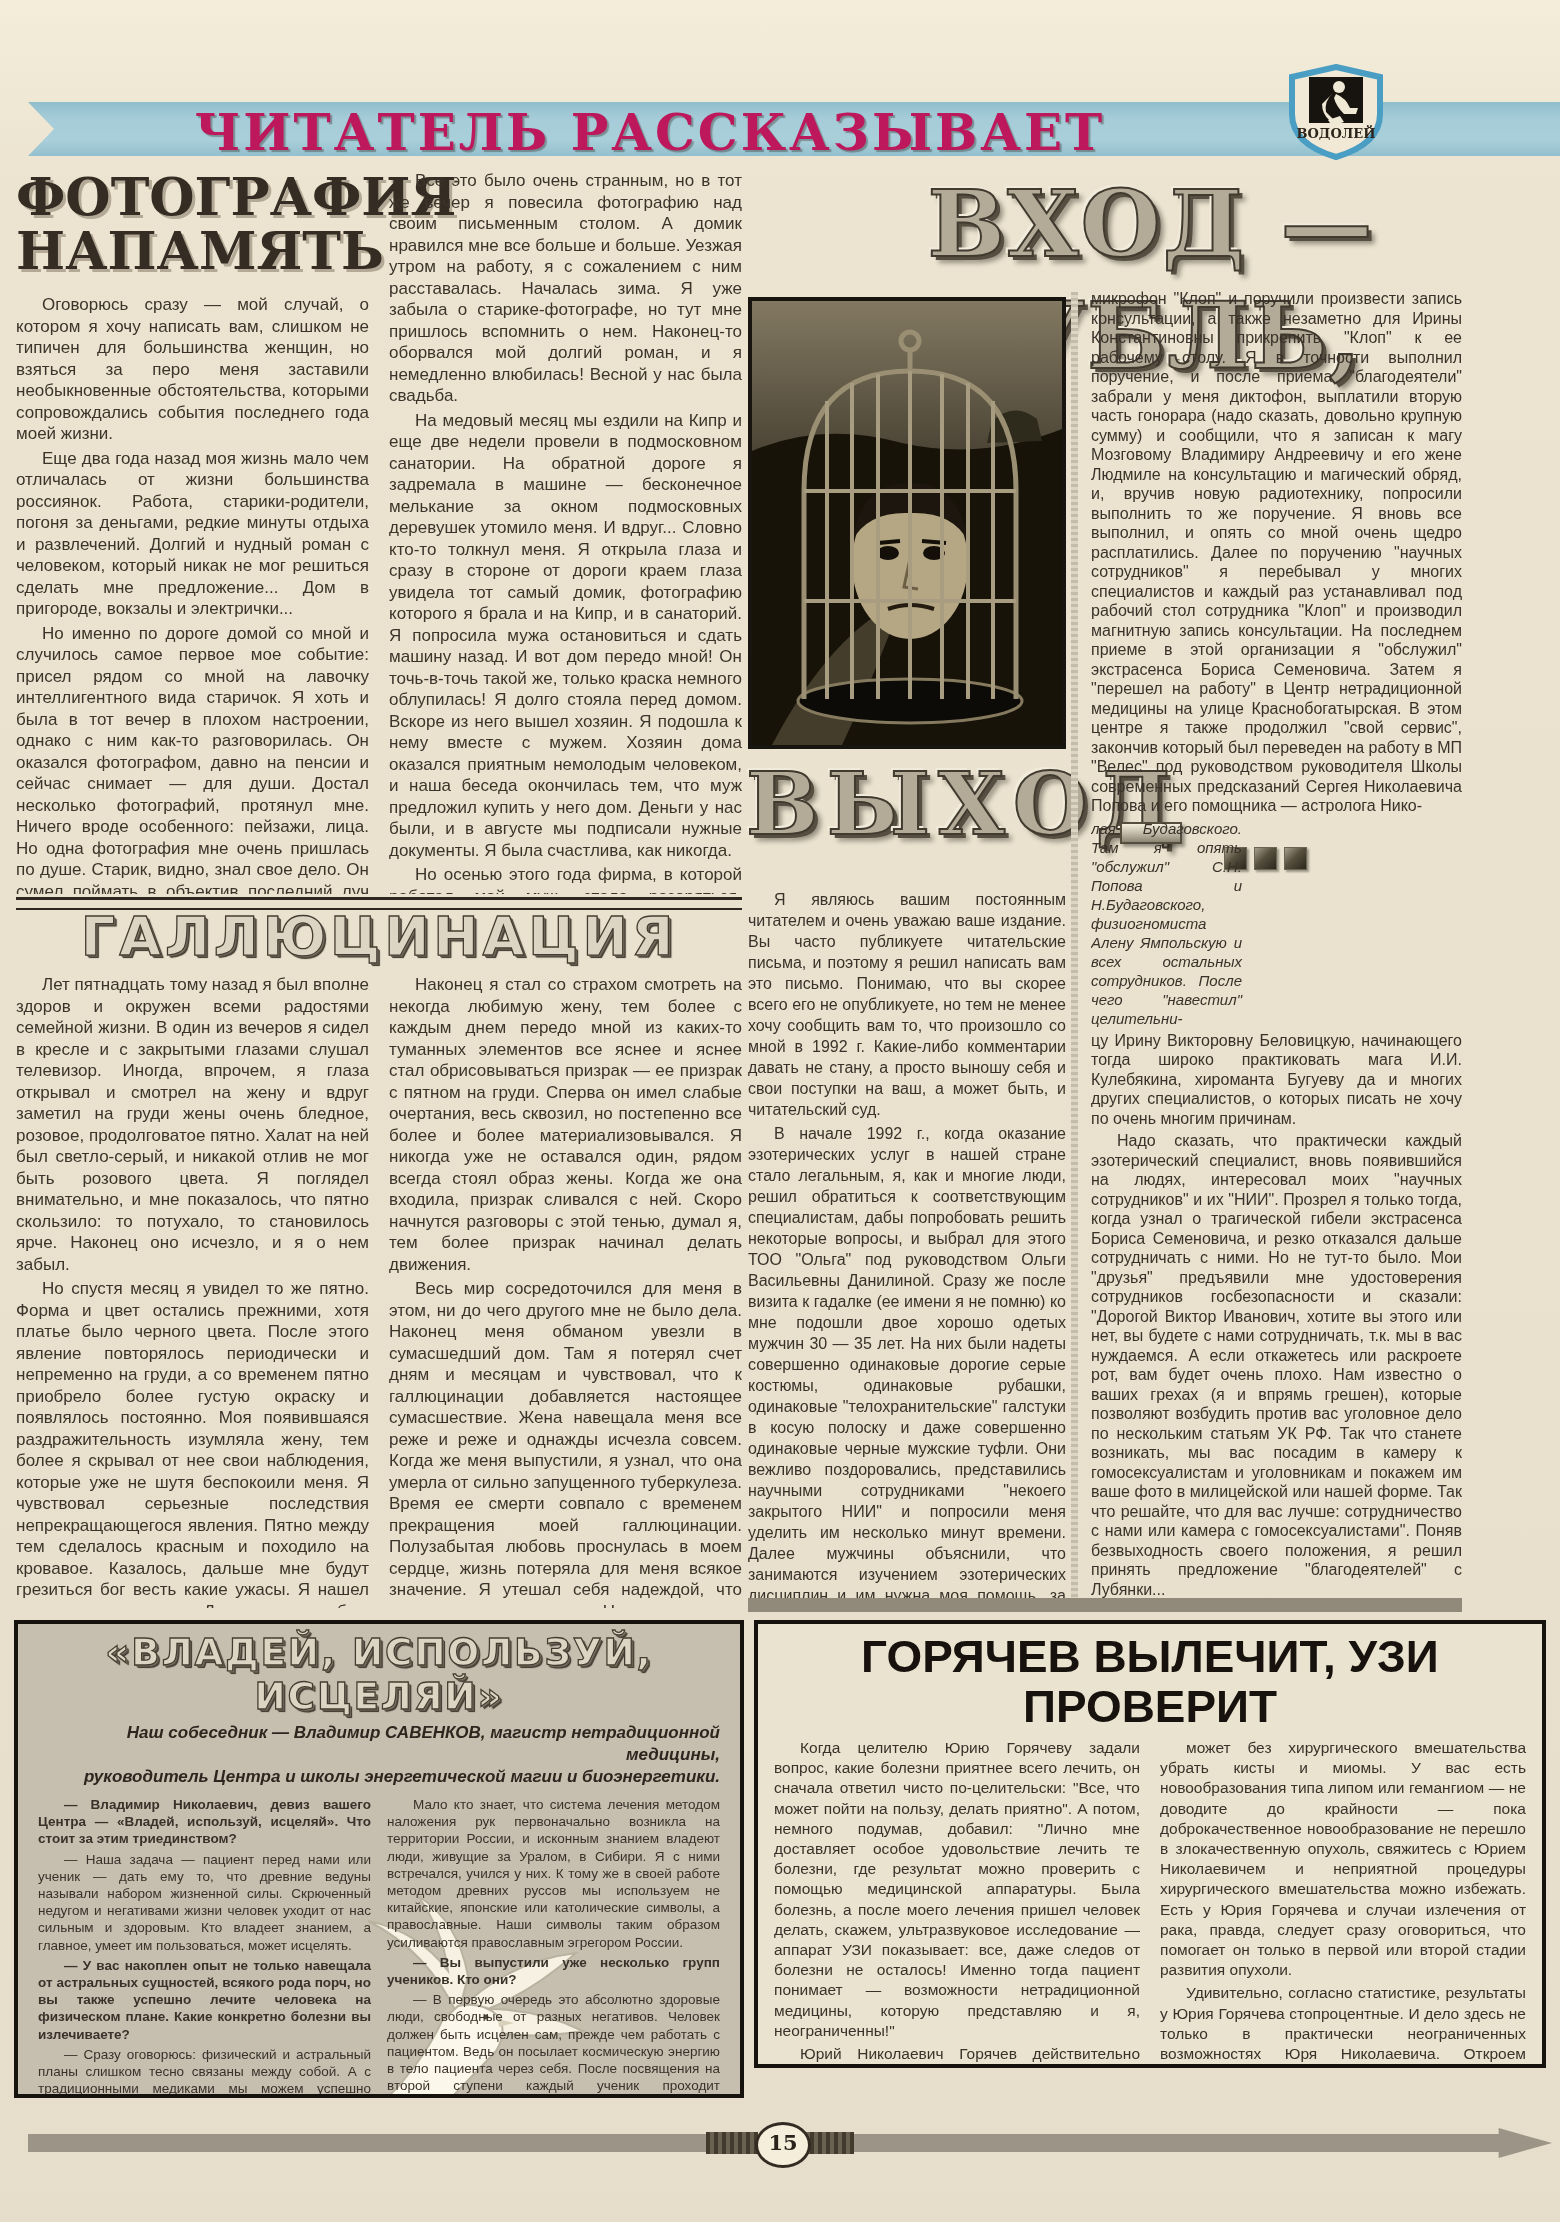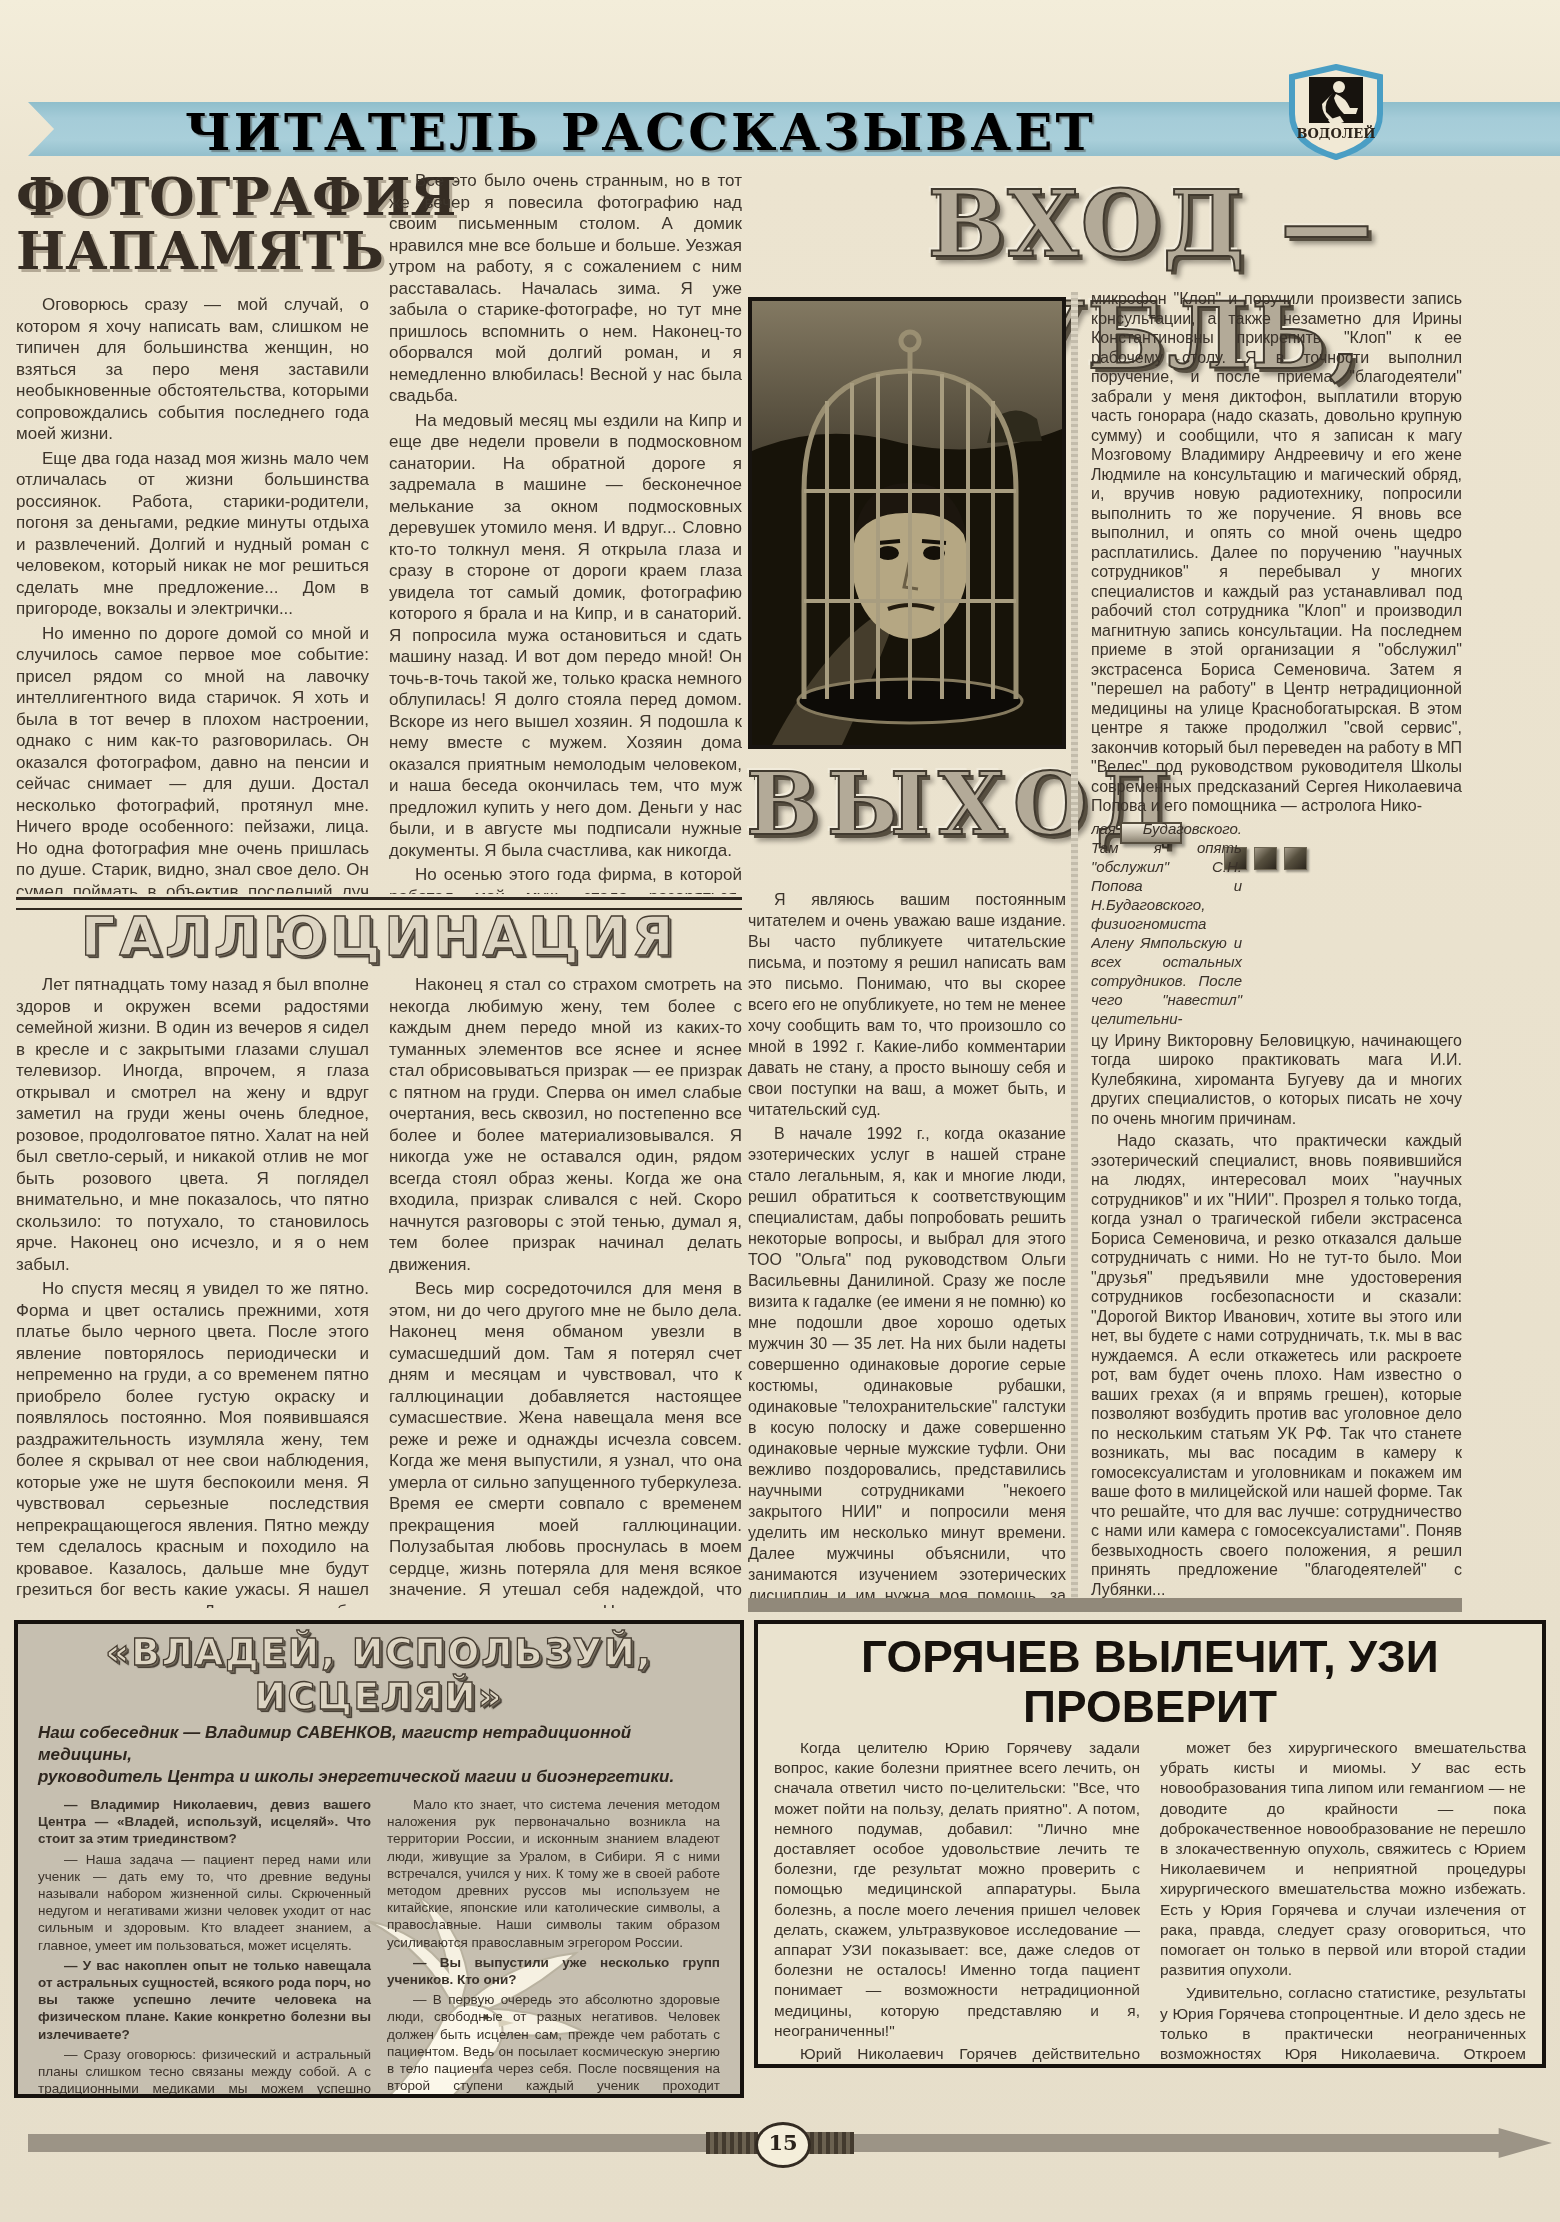--- a/index.html
+++ b/index.html
@@ -4,23 +4,23 @@
 <style>
   html,body{margin:0;padding:0;}
   body{width:1560px;height:2222px;position:relative;overflow:hidden;
        background:linear-gradient(180deg,#f3edda 0%,#ece4d0 8%,#e9e1cd 60%,#e6deca 100%);
        font-family:"Liberation Sans",sans-serif;color:#3a322a;}
   .abs{position:absolute;}
   
   .banner{left:28px;top:102px;width:1532px;height:54px;
           background:linear-gradient(180deg,#8fbecb 0%,#a5ccd8 30%,#a9cfda 70%,#93bfcc 100%);
           clip-path:polygon(0 0,100% 0,100% 100%,0 100%,1.7% 50%);}
-  .banner-title{left:185px;top:107px;width:930px;
+  .banner-title{left:185px;top:107px;width:930px;text-align:center;
           font-family:"DejaVu Serif",serif;font-weight:bold;font-size:50px;line-height:52px;
-          color:#000000;letter-spacing:3px;text-shadow:2px 2px 1px rgba(40,30,20,.35);}
+          color:#be185d;letter-spacing:3px;text-shadow:2px 2px 1px rgba(40,30,20,.35);}
   
   .logo{left:1284px;top:64px;width:104px;height:96px;}
   
   .cols{display:flex;gap:20px;}
   .col{text-align:justify;}
   .col p{margin:0 0 3px 0;text-indent:26px;}
   .col p.cont{text-indent:0;}
   .col p.bold{font-weight:bold;}
   .bodytext{font-size:17px;line-height:21.5px;color:#3c342b;}
   
@@ -59,21 +59,21 @@
   .vdivider{left:1071px;top:292px;width:7px;height:1312px;
            background:repeating-linear-gradient(180deg,#c3bcab 0 3px,#ddd6c5 3px 6px);}
   .right-col{left:1091px;top:289px;width:371px;height:1314px;overflow:hidden;
            font-size:16px;line-height:19.5px;}
   .narrowp{margin-left:220px;width:151px;font-size:15px;line-height:19px;font-style:italic;}
   .grey-bar{left:748px;top:1598px;width:714px;height:14px;background:#91897a;}
   
   .box{border:4px solid #16120e;box-sizing:border-box;overflow:hidden;}
   .box-vladei{left:14px;top:1620px;width:730px;height:478px;background:#c6bfb0;padding:6px 20px;}
   .hl-vladei{font-size:38px;line-height:44px;letter-spacing:2px;transform:scaleX(.98);}
-  .sub-vladei{text-align:left;font-style:italic;font-weight:bold;font-size:17px;
+  .sub-vladei{text-align:right;font-style:italic;font-weight:bold;font-size:17px;
               line-height:22px;color:#2e261e;margin:4px 0 8px 0;}
   .vladei-cols{position:relative;height:340px;}
   .vladei-cols .col{font-size:13.5px;line-height:17.2px;position:relative;z-index:2;}
   .dove{position:absolute;left:270px;top:95px;width:300px;height:260px;z-index:1;}
   .box-gor{left:754px;top:1620px;width:792px;height:448px;background:#eae3cf;padding:8px 16px;}
   .hl-gor{font-family:"Liberation Sans",sans-serif;font-weight:bold;font-size:45px;line-height:50px;
           color:#17120d;text-align:center;letter-spacing:0;transform:scaleX(1.02);margin-bottom:6px;}
   .gor-cols .col{font-size:15.5px;line-height:20.2px;}
   
   .footer-bar{left:28px;top:2128px;width:1524px;height:30px;background:#9c9486;

